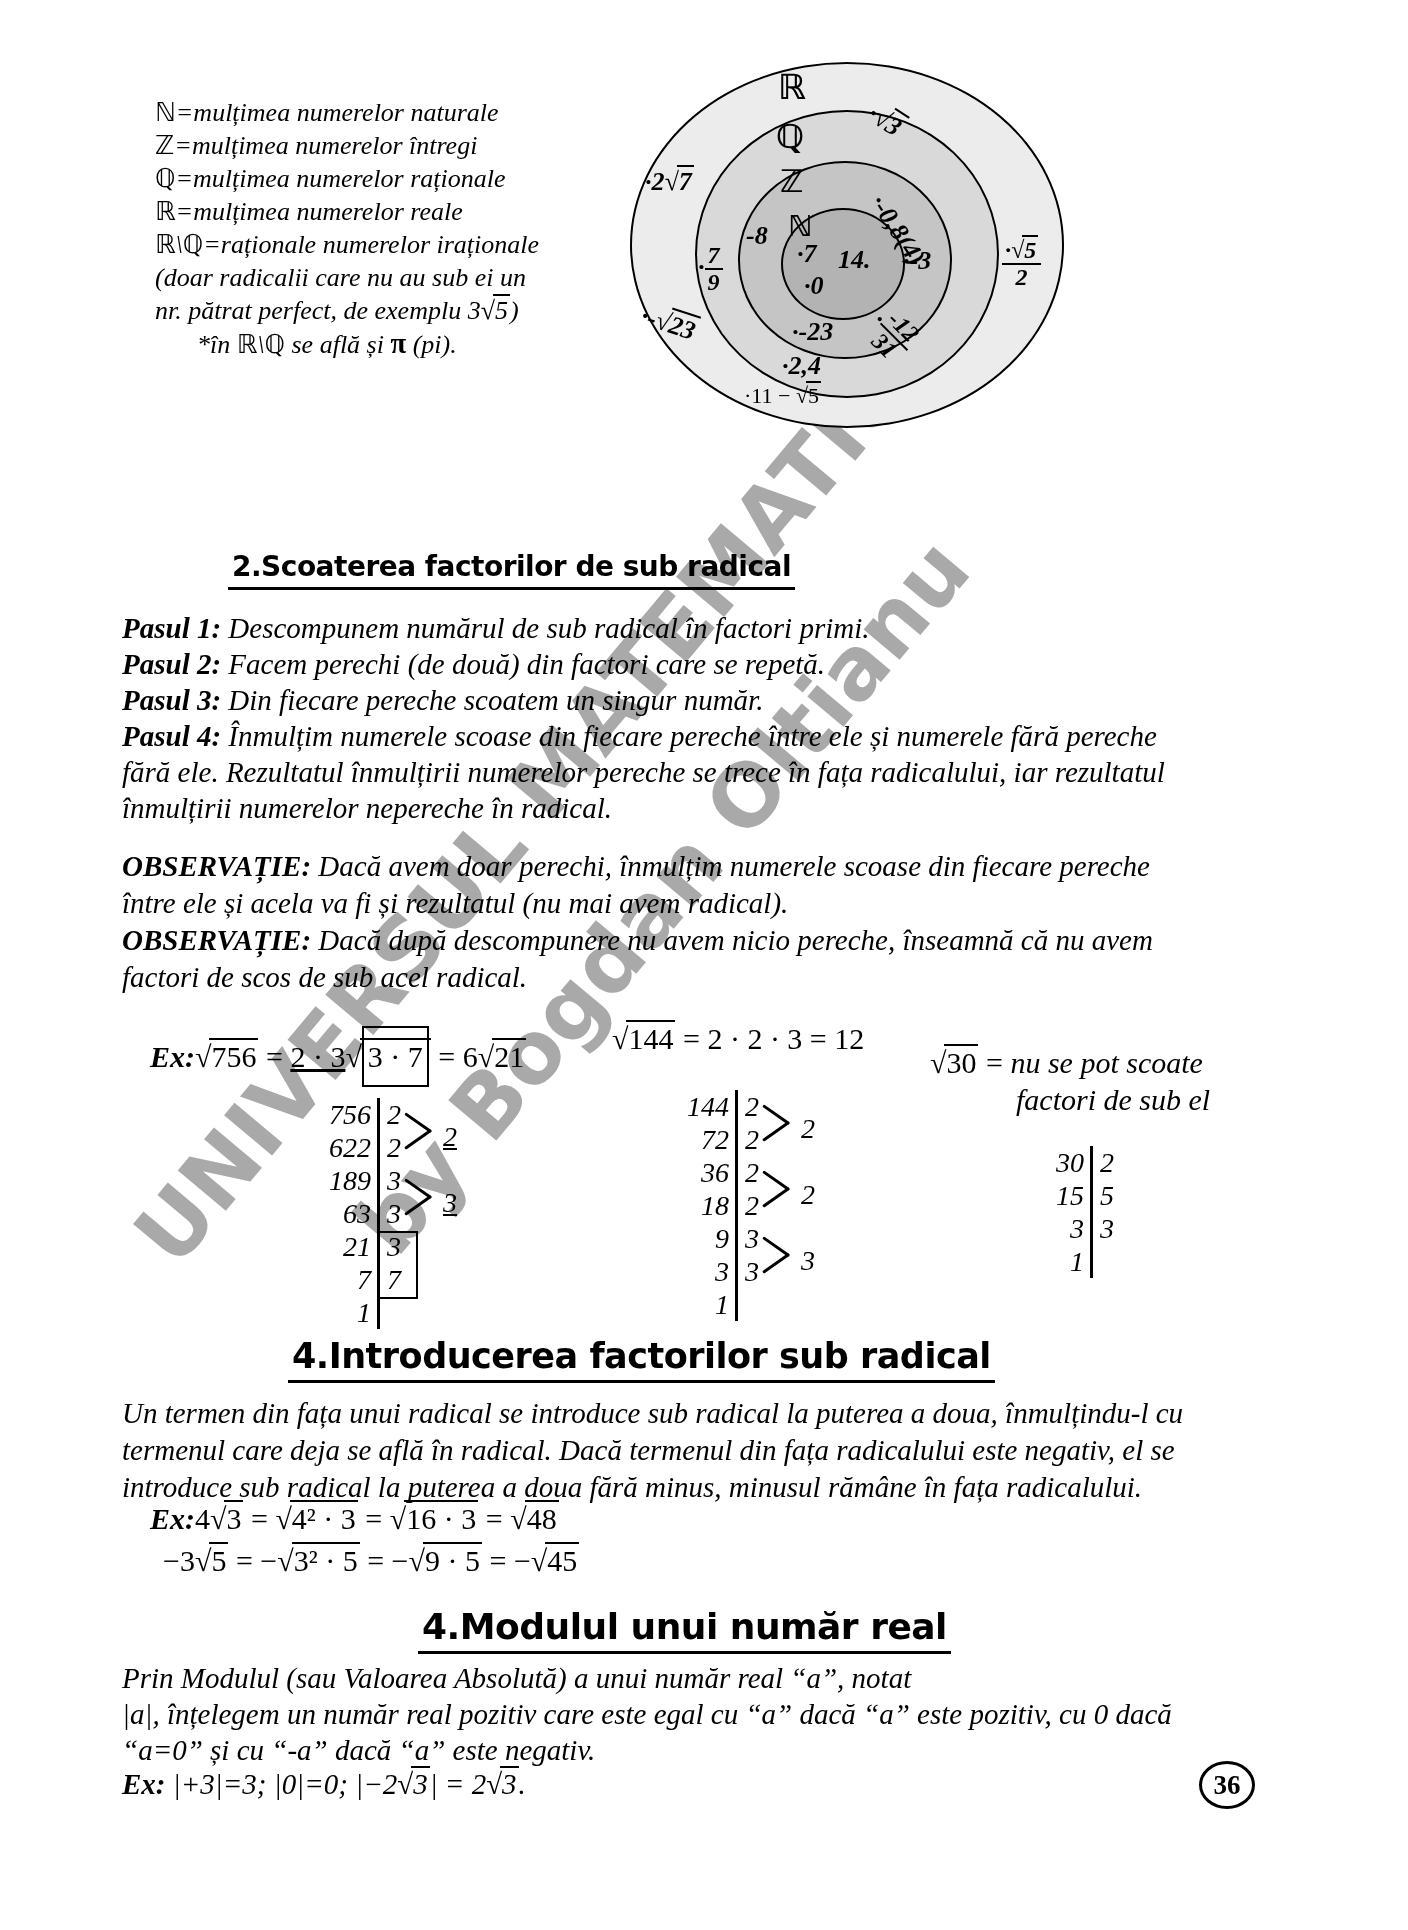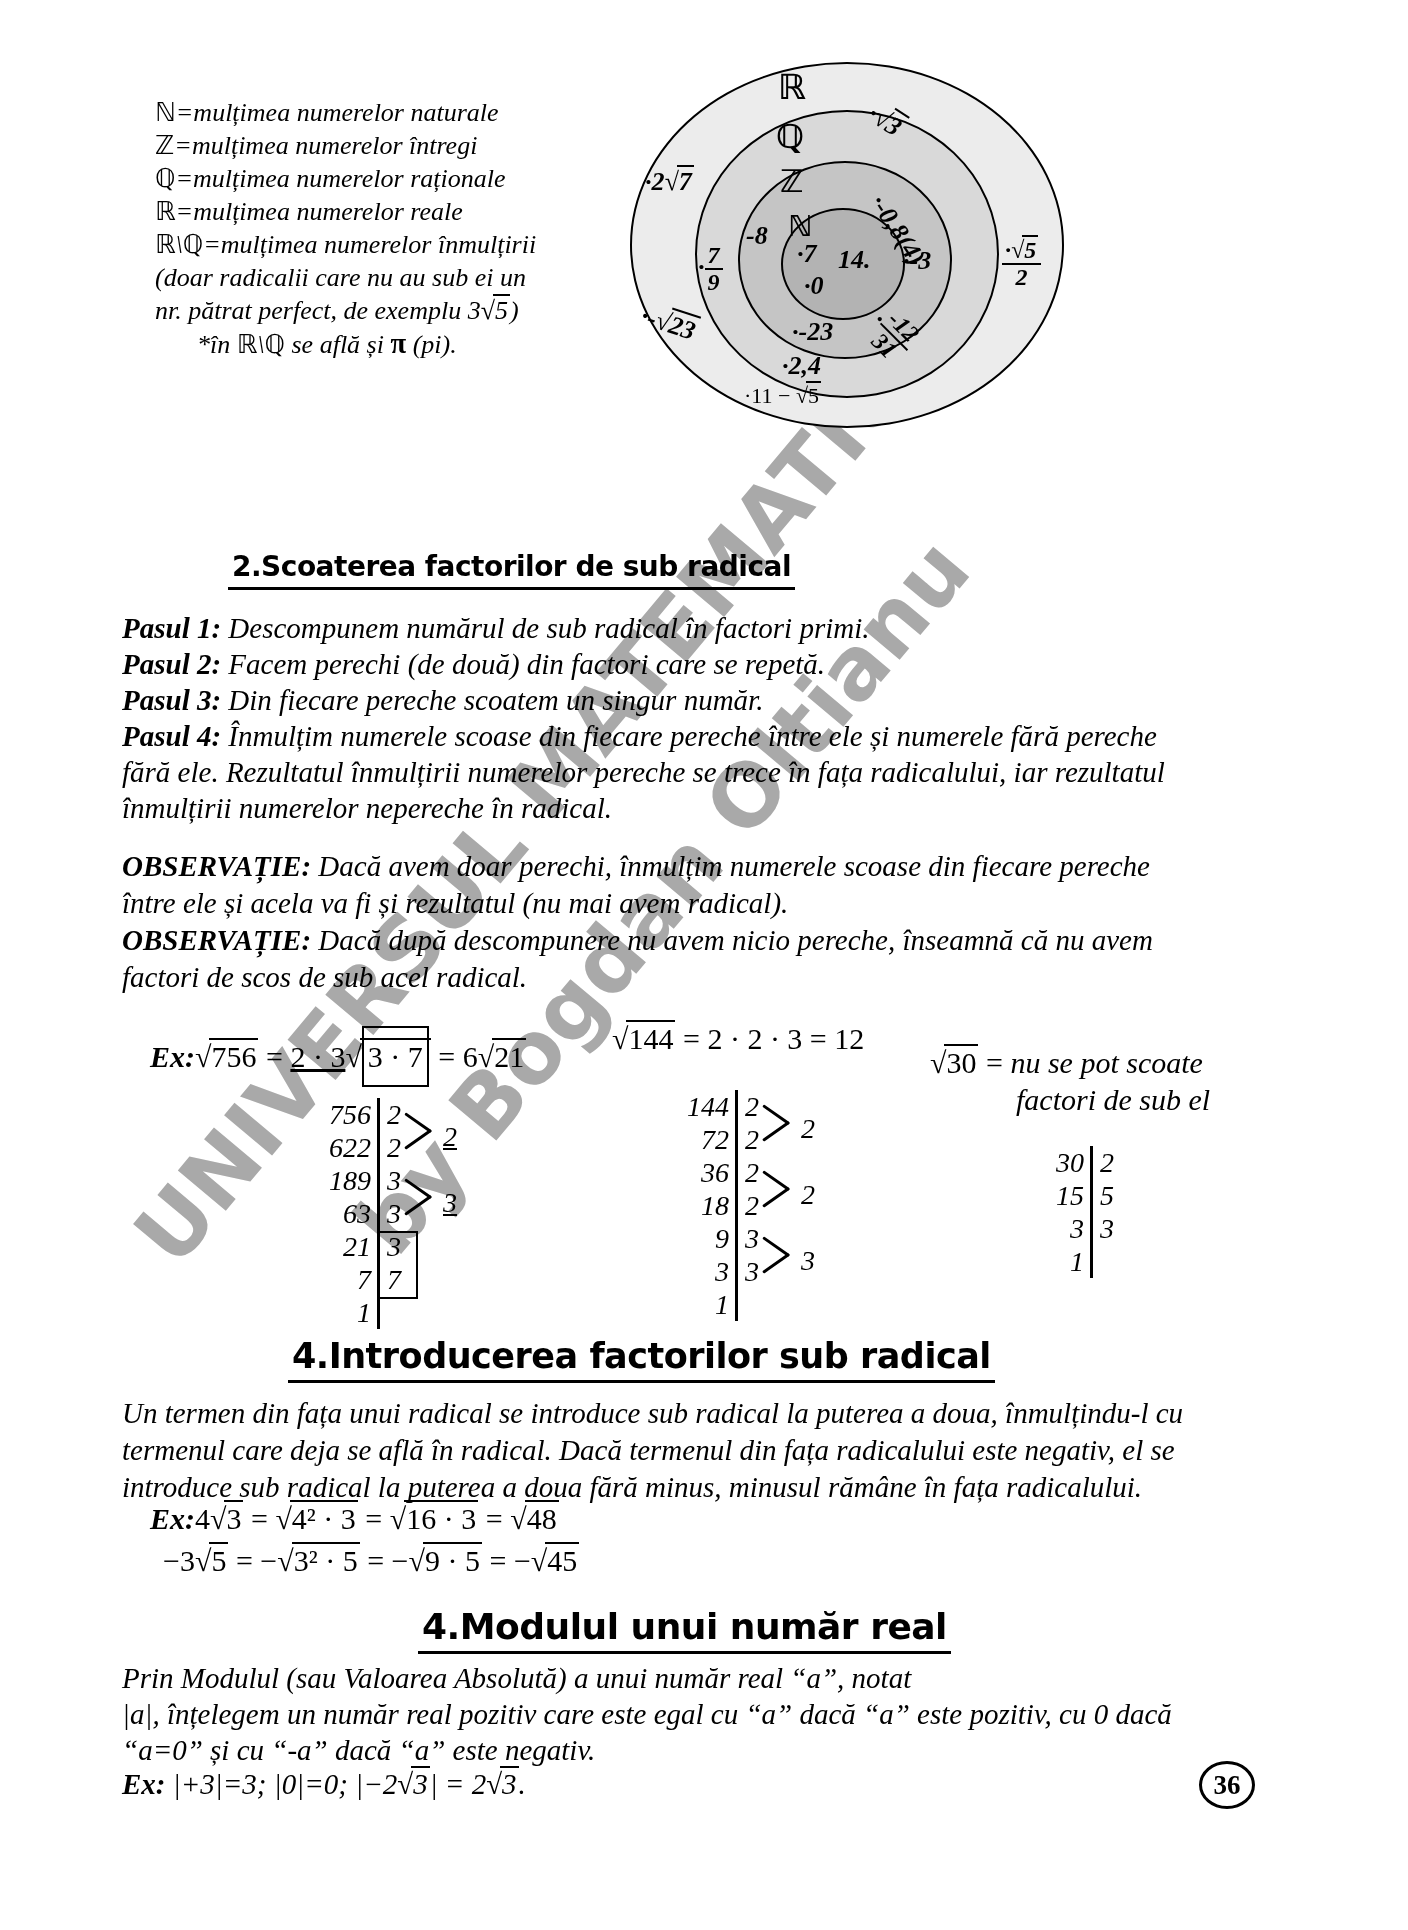--- a/index.html
+++ b/index.html
@@ -63,21 +63,21 @@
   <div class="wm">
     <div>UNIVERSUL MATEMATIC</div>
     <div class="wm2">by Bogdan Oltianu</div>
   </div>
 
   <div class="legend">
     <div>ℕ=mulțimea numerelor naturale</div>
     <div>ℤ=mulțimea numerelor întregi</div>
     <div>ℚ=mulțimea numerelor raționale</div>
     <div>ℝ=mulțimea numerelor reale</div>
-    <div>ℝ\ℚ=mulțimea numerelor înmulțirii</div>
+    <div>ℝ\ℚ=raționale numerelor iraționale</div>
     <div>(doar radicalii care nu au sub ei un</div>
     <div class="math"><span>nr. pătrat perfect, de exemplu 3</span><span>√</span><span class="rv">5</span><span>)</span></div>
     <div class="ind"><span>*în ℝ\ℚ se află și </span><span class="pi">π</span><span> (pi).</span></div>
   </div>
 
   <div class="vc" style="left:630px; top:62px; width:430px; height:362px; background:#ececec;"></div>
   <div class="vc" style="left:695px; top:110px; width:300px; height:284px; background:#d9d9d9;"></div>
   <div class="vc" style="left:738px; top:161px; width:210px; height:194px; background:#c5c5c5;"></div>
   <div class="vc" style="left:781px; top:208px; width:120px; height:108px; background:#b3b3b3;"></div>
 

